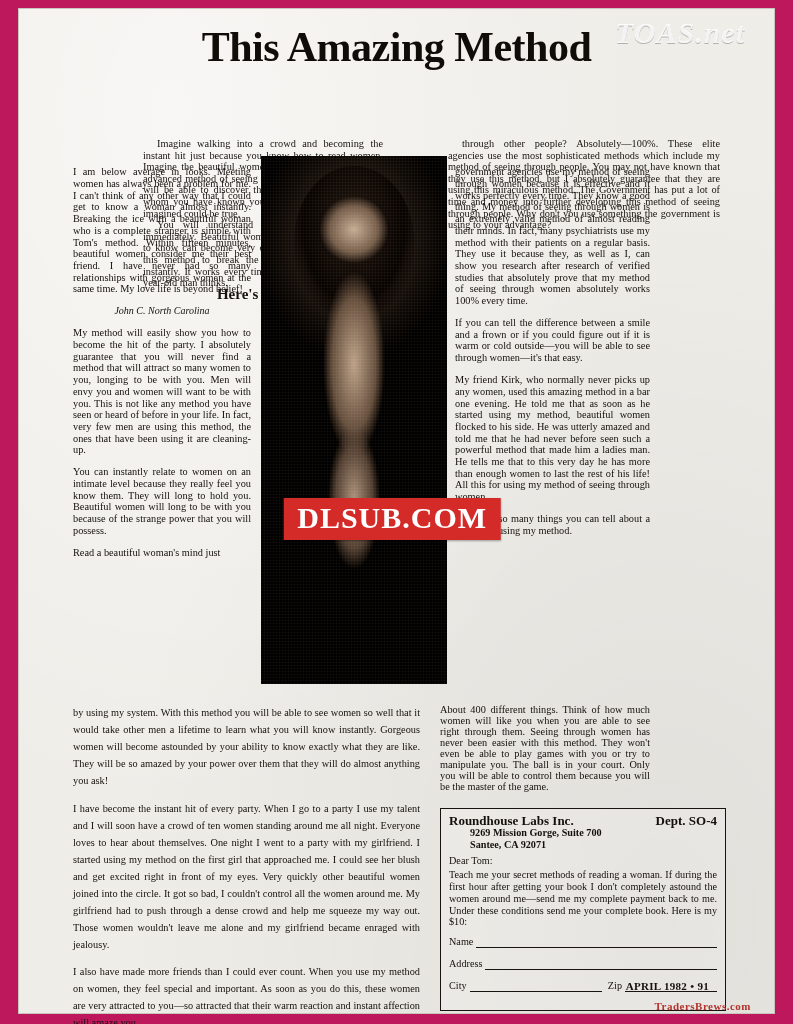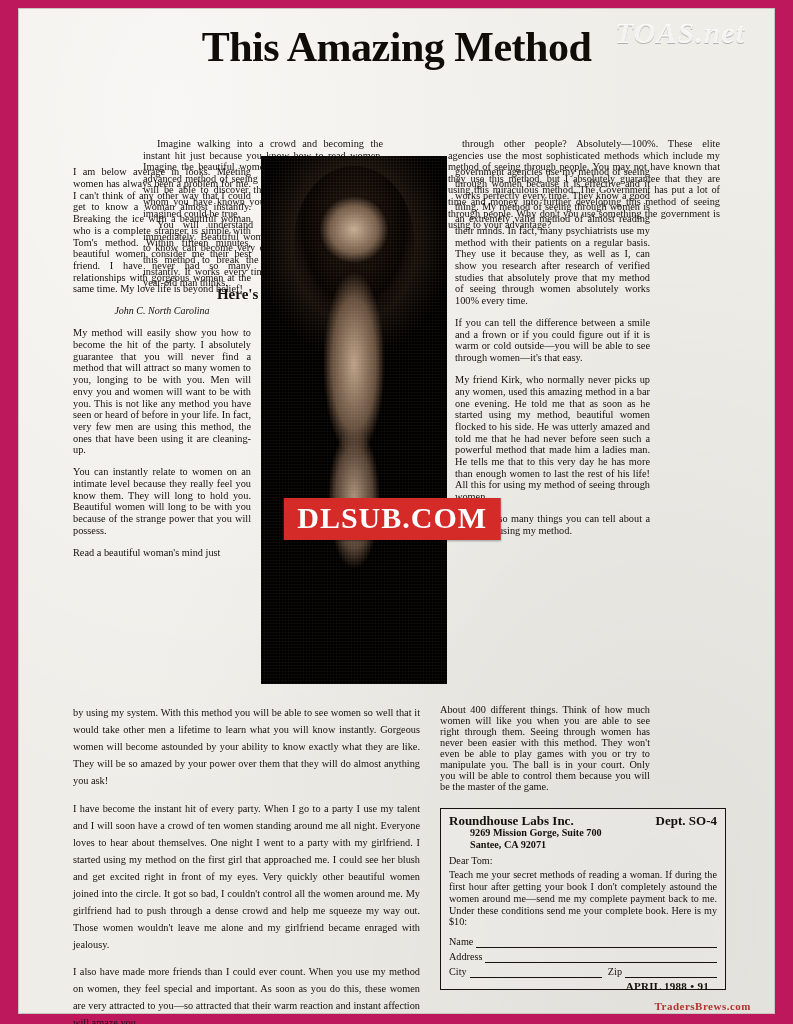--- a/index.html
+++ b/index.html
@@ -221,21 +221,21 @@
     font-weight: bold;
     font-size: 13px;
   }
   .coupon .addr { font-weight: bold; padding-left: 21px; }
   .coupon .dear { margin-top: 5px; }
   .coupon .body { margin-top: 2px; text-align: justify; }
   .coupon .fields { margin-top: 8px; }
   .coupon .field {
     display: flex;
     align-items: flex-end;
-    margin-bottom: 3px;
+    margin-bottom: 10px;
   }
   .coupon .field .lbl { white-space: nowrap; padding-right: 3px; }
   .coupon .field .line {
     flex: 1;
     border-bottom: 1px solid #17130f;
     height: 11px;
   }
   .coupon .field .line.short { flex: 0 0 92px; }
   .coupon .note { margin-top: 5px; text-align: justify; }
 
@@ -326,19 +326,19 @@
         <div class="field">
           <span class="lbl">City</span>
           <span class="line"></span>
           <span class="lbl" style="padding-left:6px">Zip</span>
           <span class="line short"></span>
         </div>
       </div>
 
     </div>
 
-    <div class="footer">APRIL 1988 • 91</div>
+    <div class="footer">APRIL 1982 • 91</div>
 
     <div class="watermark-center">DLSUB.COM</div>
     <div class="watermark-bottom">TradersBrews.com</div>
 
   </div>
 </div>
 
 </body></html>

